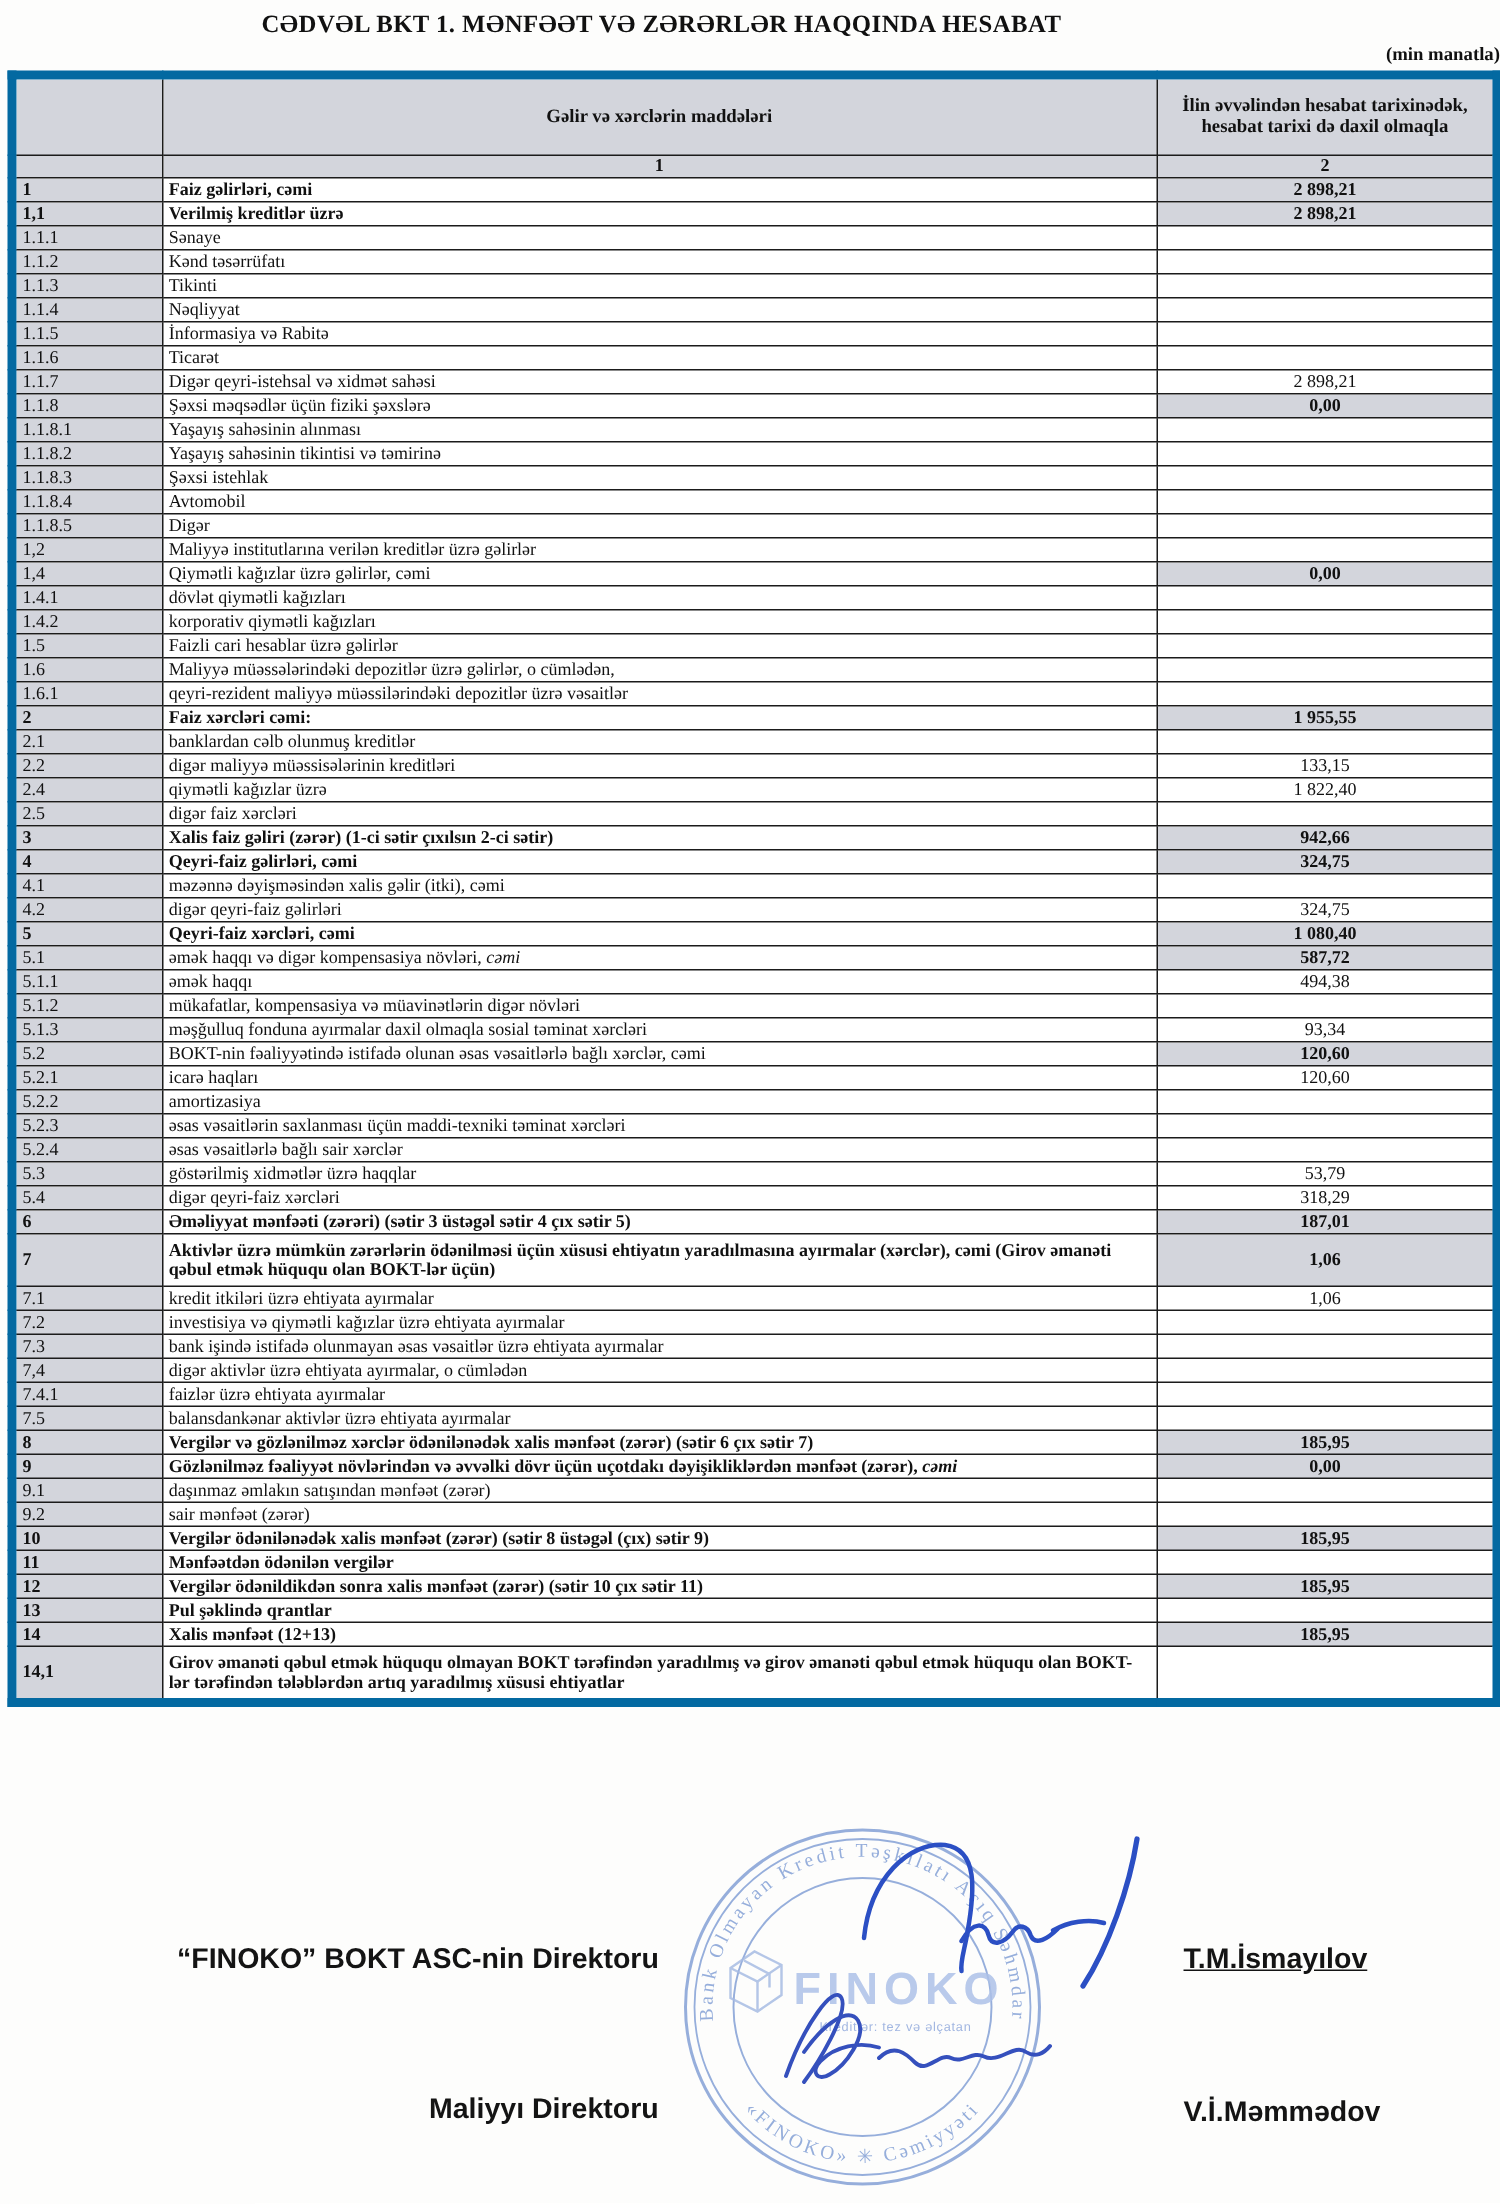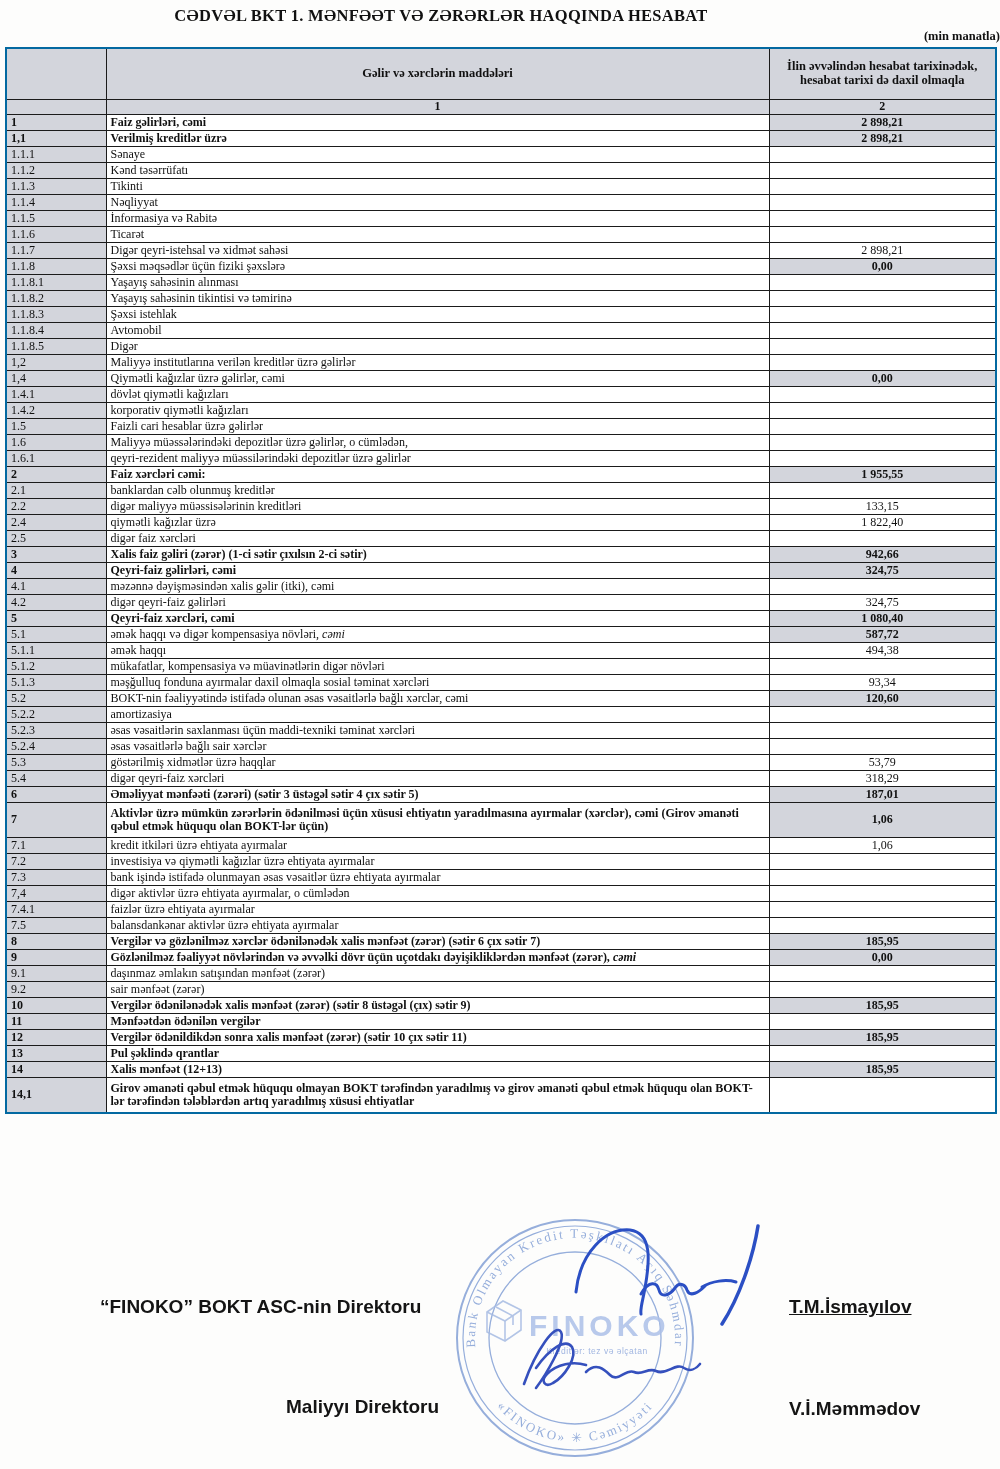--- a/index.html
+++ b/index.html
@@ -12,21 +12,21 @@
     position:absolute; top:6px; left:0; width:882px;
     text-align:center; font-weight:bold; font-size:16.5px; letter-spacing:.3px;
   }
   .unit-note {
     position:absolute; top:29px; right:0px;
     font-weight:bold; font-size:12.5px;text-align:center;
   }
   table.report {
     position:absolute; top:47px; left:5px; width:990px;
     border-collapse:collapse; table-layout:fixed;
-    border:2px solid #0369a1;
+    border:6px solid #0369a1;
   }
   table.report th, table.report td {
     border:1px solid #1b1b1b; padding:0 4px;
     font-size:12px; line-height:1.1; vertical-align:middle;
     overflow:hidden;
   }
   thead th.main-h { height:50px; background:#d3d5dc; font-size:12.5px; font-weight:bold; text-align:center; }
   thead th.num-h  { height:14px; background:#d3d5dc; font-size:12px;  font-weight:bold; text-align:center; }
   td.cell-num   { background:#d3d5dc; height:15px; }
   td.cell-label { background:#ffffff; white-space:nowrap; }
@@ -171,21 +171,21 @@
           <td class="cell-label">Faizli cari hesablar üzrə gəlirlər</td>
           <td class="cell-value"></td>
         </tr>
         <tr>
           <td class="cell-num">1.6</td>
           <td class="cell-label">Maliyyə müəssələrindəki depozitlər üzrə gəlirlər, o cümlədən,</td>
           <td class="cell-value"></td>
         </tr>
         <tr>
           <td class="cell-num">1.6.1</td>
-          <td class="cell-label">qeyri-rezident maliyyə müəssilərindəki depozitlər üzrə gəlirlər</td>
+          <td class="cell-label">qeyri-rezident maliyyə müəssilərindəki depozitlər üzrə vəsaitlər</td>
           <td class="cell-value"></td>
         </tr>
         <tr>
           <td class="cell-num lb">2</td>
           <td class="cell-label lb">Faiz xərcləri cəmi:</td>
           <td class="cell-value vs">1 955,55</td>
         </tr>
         <tr>
           <td class="cell-num">2.1</td>
           <td class="cell-label">banklardan cəlb olunmuş kreditlər</td>
@@ -248,20 +248,25 @@
         </tr>
         <tr>
           <td class="cell-num">5.1.3</td>
           <td class="cell-label">məşğulluq fonduna ayırmalar daxil olmaqla sosial təminat xərcləri</td>
           <td class="cell-value">93,34</td>
         </tr>
         <tr>
           <td class="cell-num">5.2</td>
           <td class="cell-label">BOKT-nin fəaliyyətində istifadə olunan əsas vəsaitlərlə bağlı xərclər, cəmi</td>
           <td class="cell-value vs">120,60</td>
+        </tr>
+        <tr>
+          <td class="cell-num">5.2.1</td>
+          <td class="cell-label">icarə haqları</td>
+          <td class="cell-value">120,60</td>
         </tr>
         <tr>
           <td class="cell-num">5.2.2</td>
           <td class="cell-label">amortizasiya</td>
           <td class="cell-value"></td>
         </tr>
         <tr>
           <td class="cell-num">5.2.3</td>
           <td class="cell-label">əsas vəsaitlərin saxlanması üçün maddi-texniki təminat xərcləri</td>
           <td class="cell-value"></td>
@@ -367,21 +372,21 @@
           <td class="cell-value vs">185,95</td>
         </tr>
         <tr class="tall">
           <td class="cell-num lb">14,1</td>
           <td class="cell-label lb">Girov əmanəti qəbul etmək hüququ olmayan BOKT tərəfindən yaradılmış və girov əmanəti qəbul etmək hüququ olan BOKT-lər tərəfindən tələblərdən artıq yaradılmış xüsusi ehtiyatlar</td>
           <td class="cell-value"></td>
         </tr>
       </tbody>
   </table>
 
-  <div class="sig-label" style="left:100px; top:1296px;">“FINOKO” BOKT ASC-nin Direktoru</div>
+  <div class="sig-label" style="left:118px; top:1296px;">“FINOKO” BOKT ASC-nin Direktoru</div>
   <div class="sig-label" style="left:789px; top:1296px;text-decoration:underline;">T.M.İsmayılov</div>
   <div class="sig-label" style="left:286px; top:1396px;">Maliyyı Direktoru</div>
   <div class="sig-label" style="left:789px; top:1398px;">V.İ.Məmmədov</div>
 
   <svg class="overlay" viewBox="0 0 1000 269">
     <g transform="translate(575,138)" opacity="0.9">
       <circle r="118" fill="none" stroke="#8ba6d8" stroke-width="2"></circle>
       <circle r="112" fill="none" stroke="#8ba6d8" stroke-width="1.2"></circle>
       <circle r="86" fill="none" stroke="#8ba6d8" stroke-width="1.3"></circle>
       <defs>

